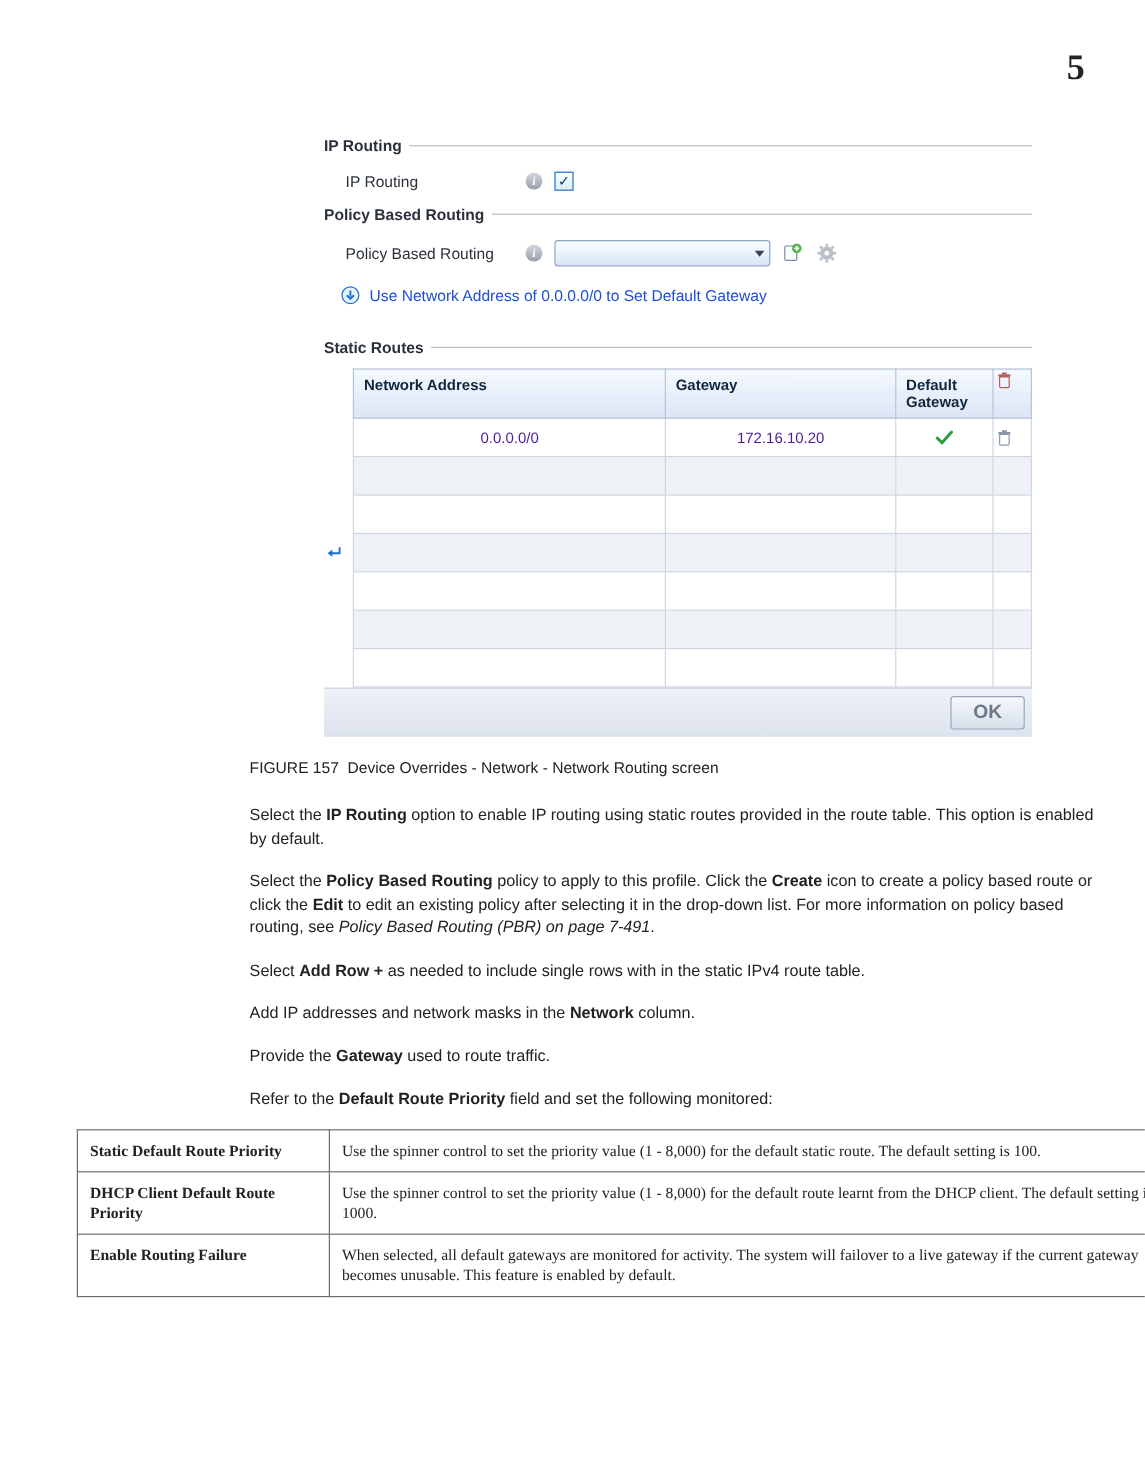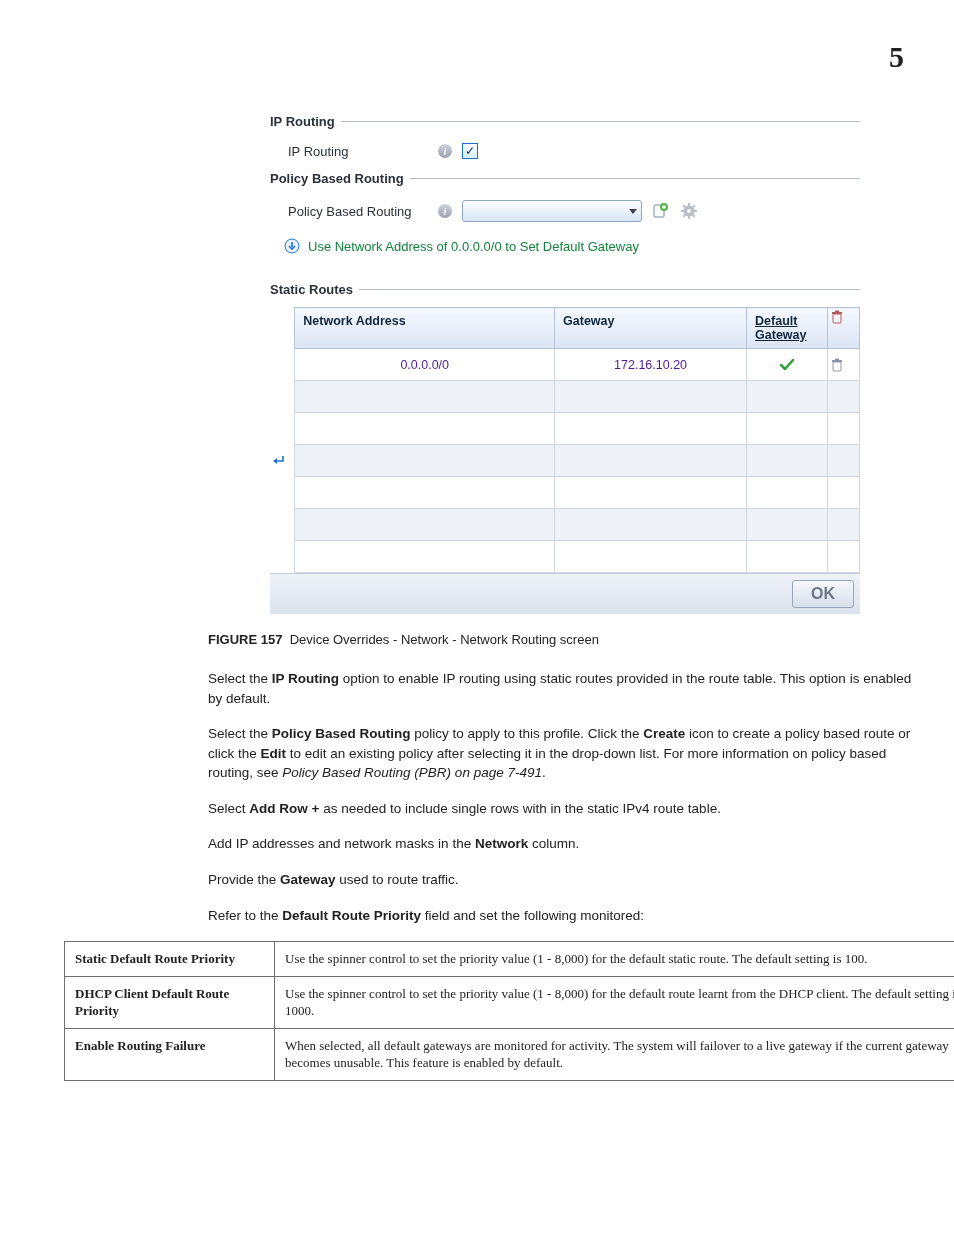--- a/index.html
+++ b/index.html
@@ -10,36 +10,36 @@
   .section-head .lbl { font-weight: bold; color: #2b313b; font-size: 13px; white-space: nowrap; }
   .section-head .rule { flex: 1; height: 1px; background: #b7bdc9; margin-left: 6px; }
   .field-row { display: flex; align-items: center; padding: 4px 0 12px 18px; gap: 10px; }
   .field-label { width: 140px; text-align: left; color: #2b313b; font-size: 13px; }
   .info-icon { width: 14px; height: 14px; display: inline-flex; align-items: center; justify-content: center; border-radius: 50%; background: linear-gradient(#cfd4dd,#9aa0ab); color: #fff; font-size: 10px; font-weight: bold; font-style: italic; font-family: Georgia, serif; }
   .checkbox { width: 16px; height: 16px; border: 1px solid #1f6fcf; background: linear-gradient(#fbfeff,#d9edfc); display: inline-flex; align-items: center; justify-content: center; color: #136; font-size: 12px; line-height: 1; }
   .select-box { flex: 0 0 180px; height: 22px; background: linear-gradient(#fcfeff,#d7e6f6); border: 1px solid #8da4c2; border-radius: 3px; display: flex; align-items: center; justify-content: flex-end; padding: 0 4px; }
   .select-arrow { width: 0; height: 0; border-left: 4px solid transparent; border-right: 4px solid transparent; border-top: 5px solid #3b4152; }
   .icon-btn { width: 18px; height: 18px; display: inline-flex; align-items: center; justify-content: center; }
   .create-doc-icon svg, .gear-icon svg, .delete-icon svg, .delete-all-icon svg, .return-icon svg, .circle-arrow-icon svg { display:block; }
-  .hint-row { display: flex; align-items: center; gap: 8px; padding: 4px 0 28px 14px; color: #15803d; }
+  .hint-row { display: flex; align-items: center; gap: 8px; padding: 4px 0 28px 14px; color: #1d4ed8; }
   .circle-arrow { width:16px; height:16px; }
   .static-table { width: 100%; border-collapse: collapse; margin-top: 6px; }
   .static-table th { background: linear-gradient(#f5f9ff,#dbe5f4); border: 1px solid #b6c3d6; padding: 6px 8px; text-align: left; font-weight: bold; color: #11263d; font-size: 12.5px; vertical-align: top; }
   .static-table td { border: 1px solid #cfd6e2; height: 32px; text-align: center; color: #4c1d95; background: #fff; font-size: 12.5px; }
   .static-table tbody tr:nth-child(even) td { background: #eef1f5; }
   .static-table td.tools, .static-table th.tools { width: 28px; text-align:center; padding:2px; }
   .static-table th.col-addr { width: 230px; }
   .static-table th.col-gw { width: 170px; }
-  .static-table th.col-dg { width: 72px; text-decoration: underline; }
+  .static-table th.col-dg { width: 72px; }
   .left-gutter { width: 22px; border: none !important; background: transparent !important; text-align: center; padding:0; }
   .green-check svg { display:block; margin: 0 auto; }
   .ok-bar { margin-top: 0; border-top: 1px solid #c7cedb; background: linear-gradient(#eef2f8,#dde3ed); padding: 6px; display:flex; justify-content:flex-end; }
   .ok-btn { background: linear-gradient(#f6f9fd,#d7dfea); border:1px solid #9aa6b8; color:#6e7787; font-weight:bold; font-size:16px; padding: 4px 18px; border-radius:3px; }
   .figure-caption { margin: 0 0 22px 168px; font-size: 13px; }
-  .figure-caption .fig-label { font-weight: bold; font-family: Arial, sans-serif; letter-spacing: 0; text-align: right; }
+  .figure-caption .fig-label { font-weight: normal; font-family: Arial, sans-serif; letter-spacing: 0; text-align: right; }
   .body-text { margin: 0 0 16px 168px; line-height: 1.45; font-size: 13.5px; }
   .body-text b { font-weight: bold; }
   .body-text i { font-style: italic; }
   .param-table { margin: 6px 0 0 24px; width: 920px; border-collapse: collapse; font-family: Liberation Serif, serif; }
   .param-table td { border: 1px solid #6e6e6e; padding: 8px 10px; font-size: 13px; vertical-align: top; line-height: 1.35; }
   .param-table td.pname { font-weight: bold; width: 210px; }
 </style>
 </head>
 <body>
 

